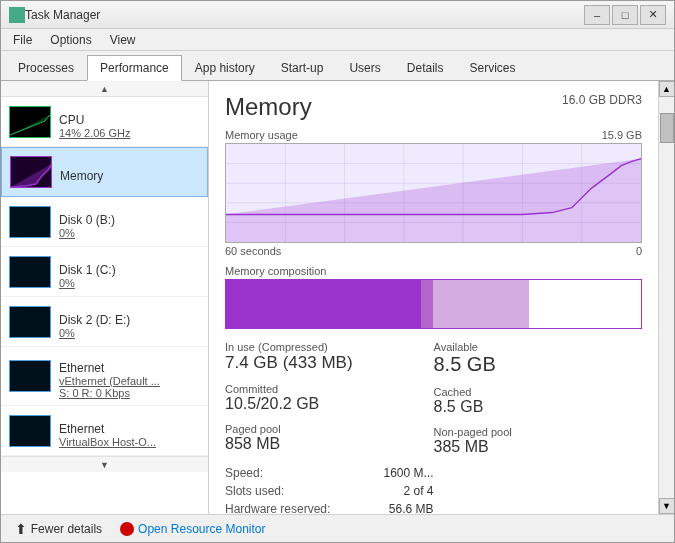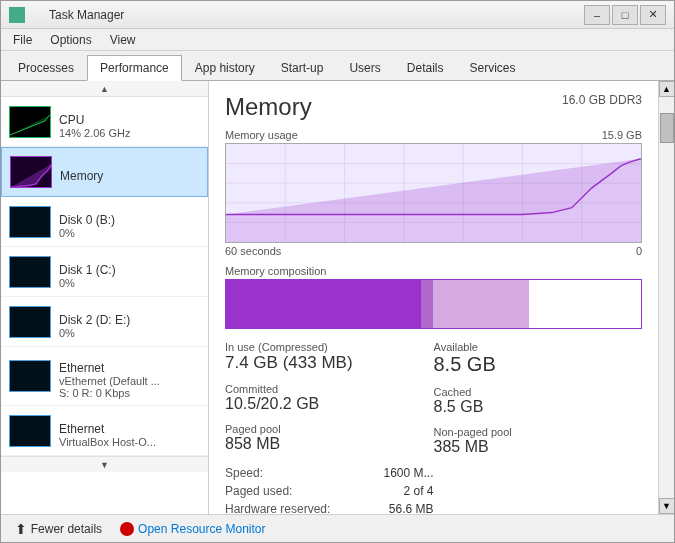--- a/index.html
+++ b/index.html
@@ -1,21 +1,21 @@
 <!DOCTYPE html>
 <html><head>
   <meta charset="utf-8">
   <style>
     * { box-sizing: border-box; margin: 0; padding: 0; }
     body { font-family: 'Segoe UI', Arial, sans-serif; font-size: 12px; background: #f0f0f0; }
 
     .window { width: 675px; height: 543px; background: #f0f0f0; border: 1px solid #999; display: flex; flex-direction: column; }
 
     .title-bar { background: linear-gradient(to bottom, #f5f5f5, #e8e8e8); height: 28px; display: flex; align-items: center; justify-content: space-between; padding: 0 8px; border-bottom: 1px solid #ccc; }
-    .title-bar-left { display: flex; align-items: center; gap: 24px; font-size: 12px; color: #333; }
+    .title-bar-left { display: flex; align-items: center; gap: 0; font-size: 12px; color: #333; }
     .title-bar-icon { width: 16px; height: 16px; background: #4a8; display: flex; align-items: center; justify-content: center; font-size: 9px; color: white; }
     .title-bar-controls { display: flex; gap: 2px; }
     .title-btn { width: 26px; height: 20px; background: #e1e1e1; border: 1px solid #adadad; font-size: 11px; display: flex; align-items: center; justify-content: center; cursor: pointer; color: #333; }
 
     .menu-bar { height: 22px; display: flex; align-items: center; gap: 2px; padding: 0 4px; background: #f0f0f0; border-bottom: 1px solid #d0d0d0; }
     .menu-item { padding: 18px 8px; font-size: 12px; cursor: pointer; color: #333; }
 
     .tab-bar { height: 30px; display: flex; align-items: flex-end; padding: 0 4px; background: #f0f0f0; border-bottom: 1px solid #adadad; }
     .tab { padding: 4px 12px; font-size: 12px; cursor: pointer; border: 1px solid transparent; border-bottom: none; color: #333; height: 26px; display: flex; align-items: center; }
     .tab.active { background: white; border-color: #adadad; border-bottom: 1px solid white; margin-bottom: -1px; z-index: 1; }
@@ -25,21 +25,21 @@
     .sidebar { width: 208px; background: white; border-right: 1px solid #d0d0d0; overflow-y: auto; flex-shrink: 0; }
     .sidebar-item { display: flex; align-items: center; gap: 8px; padding: 6px 8px; cursor: pointer; border-bottom: 1px solid #f0f0f0; min-height: 50px; }
     .sidebar-item.active { background: #cce8ff; border: 1px solid #7eb4ea; }
     .sidebar-mini-graph { width: 42px; height: 32px; border: 1px solid #666; background: #000; flex-shrink: 0; position: relative; overflow: hidden; }
     .sidebar-mini-graph.cpu { border-color: #19bc5a; }
     .sidebar-mini-graph.memory { border-color: #9933cc; }
     .sidebar-mini-graph.disk { border-color: #47a0e0; }
     .sidebar-mini-graph.ethernet { border-color: #47a0e0; }
     .sidebar-item-text { flex: 1; }
     .sidebar-item-name { font-size: 12px; color: #333; font-weight: 500; margin-top: 8px; }
-    .sidebar-item-value { font-size: 11px; color: #555; }
+    .sidebar-item-value { font-size: 11px; color: #555; text-decoration: underline; }
 
     .detail-panel { flex: 1; background: white; padding: 12px 16px; overflow-y: auto; position: relative; }
 
     .detail-header { display: flex; justify-content: space-between; align-items: flex-start; margin-bottom: 8px; }
     .detail-title { font-size: 24px; font-weight: 300; color: #333; }
     .detail-subtitle { font-size: 12px; color: #555; text-align: right; }
 
     .graph-section { margin-bottom: 8px; }
     .graph-label { display: flex; justify-content: space-between; font-size: 11px; color: #555; margin-bottom: 2px; }
     .graph-container { width: 100%; height: 100px; border: 1px solid #aaa; background: #f8f8ff; position: relative; overflow: hidden; }
@@ -285,21 +285,21 @@
             <div class="stat-value medium">385 MB</div>
           </div>
         </div>
 
         <div class="stats-col right-stats">
           <div class="right-stat-row">
             <span class="right-stat-label">Speed:</span>
             <span class="right-stat-value">1600 M...</span>
           </div>
           <div class="right-stat-row">
-            <span class="right-stat-label">Paged used:</span>
+            <span class="right-stat-label">Slots used:</span>
             <span class="right-stat-value">2 of 4</span>
           </div>
           <div class="right-stat-row">
             <span class="right-stat-label">Hardware reserved:</span>
             <span class="right-stat-value">56.6 MB</span>
           </div>
         </div>
       </div>
 
     </div>

